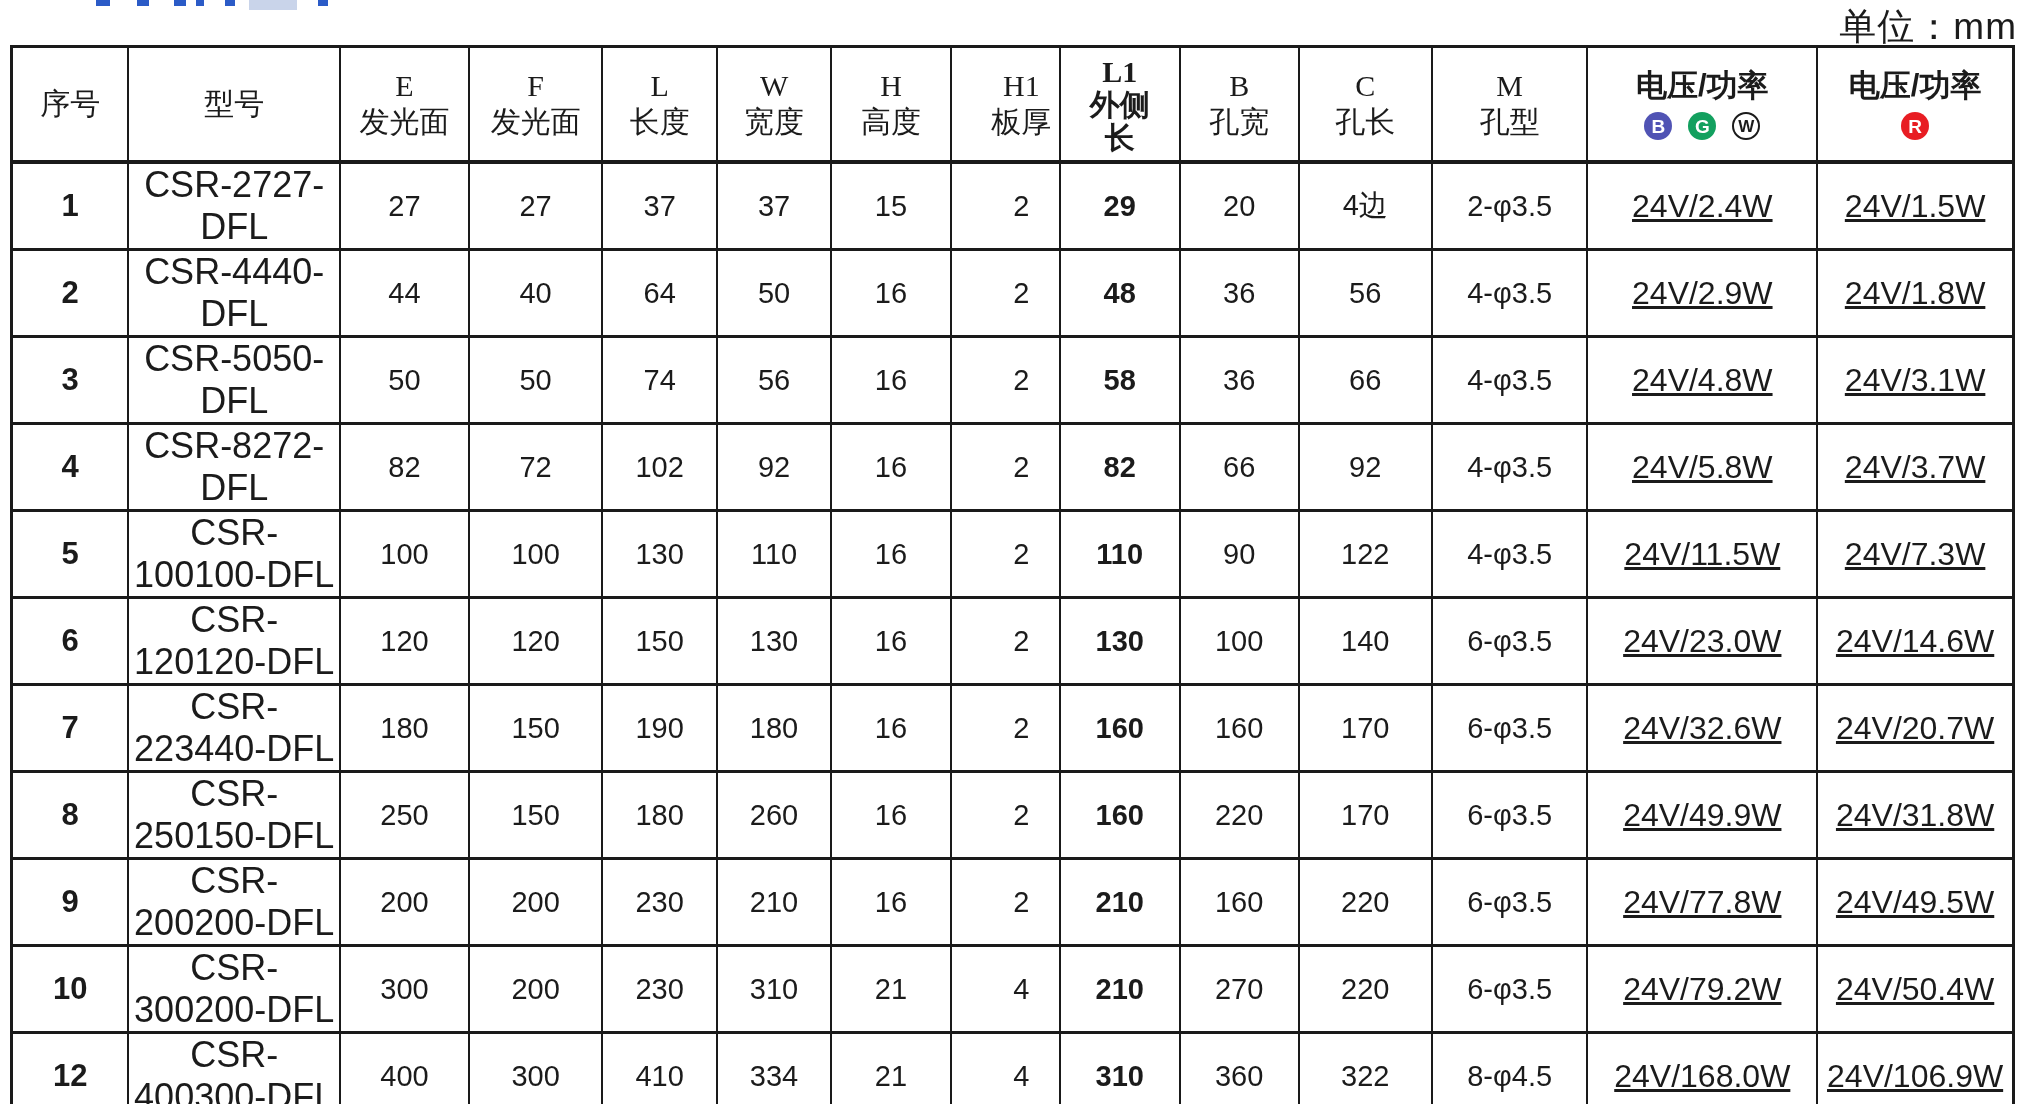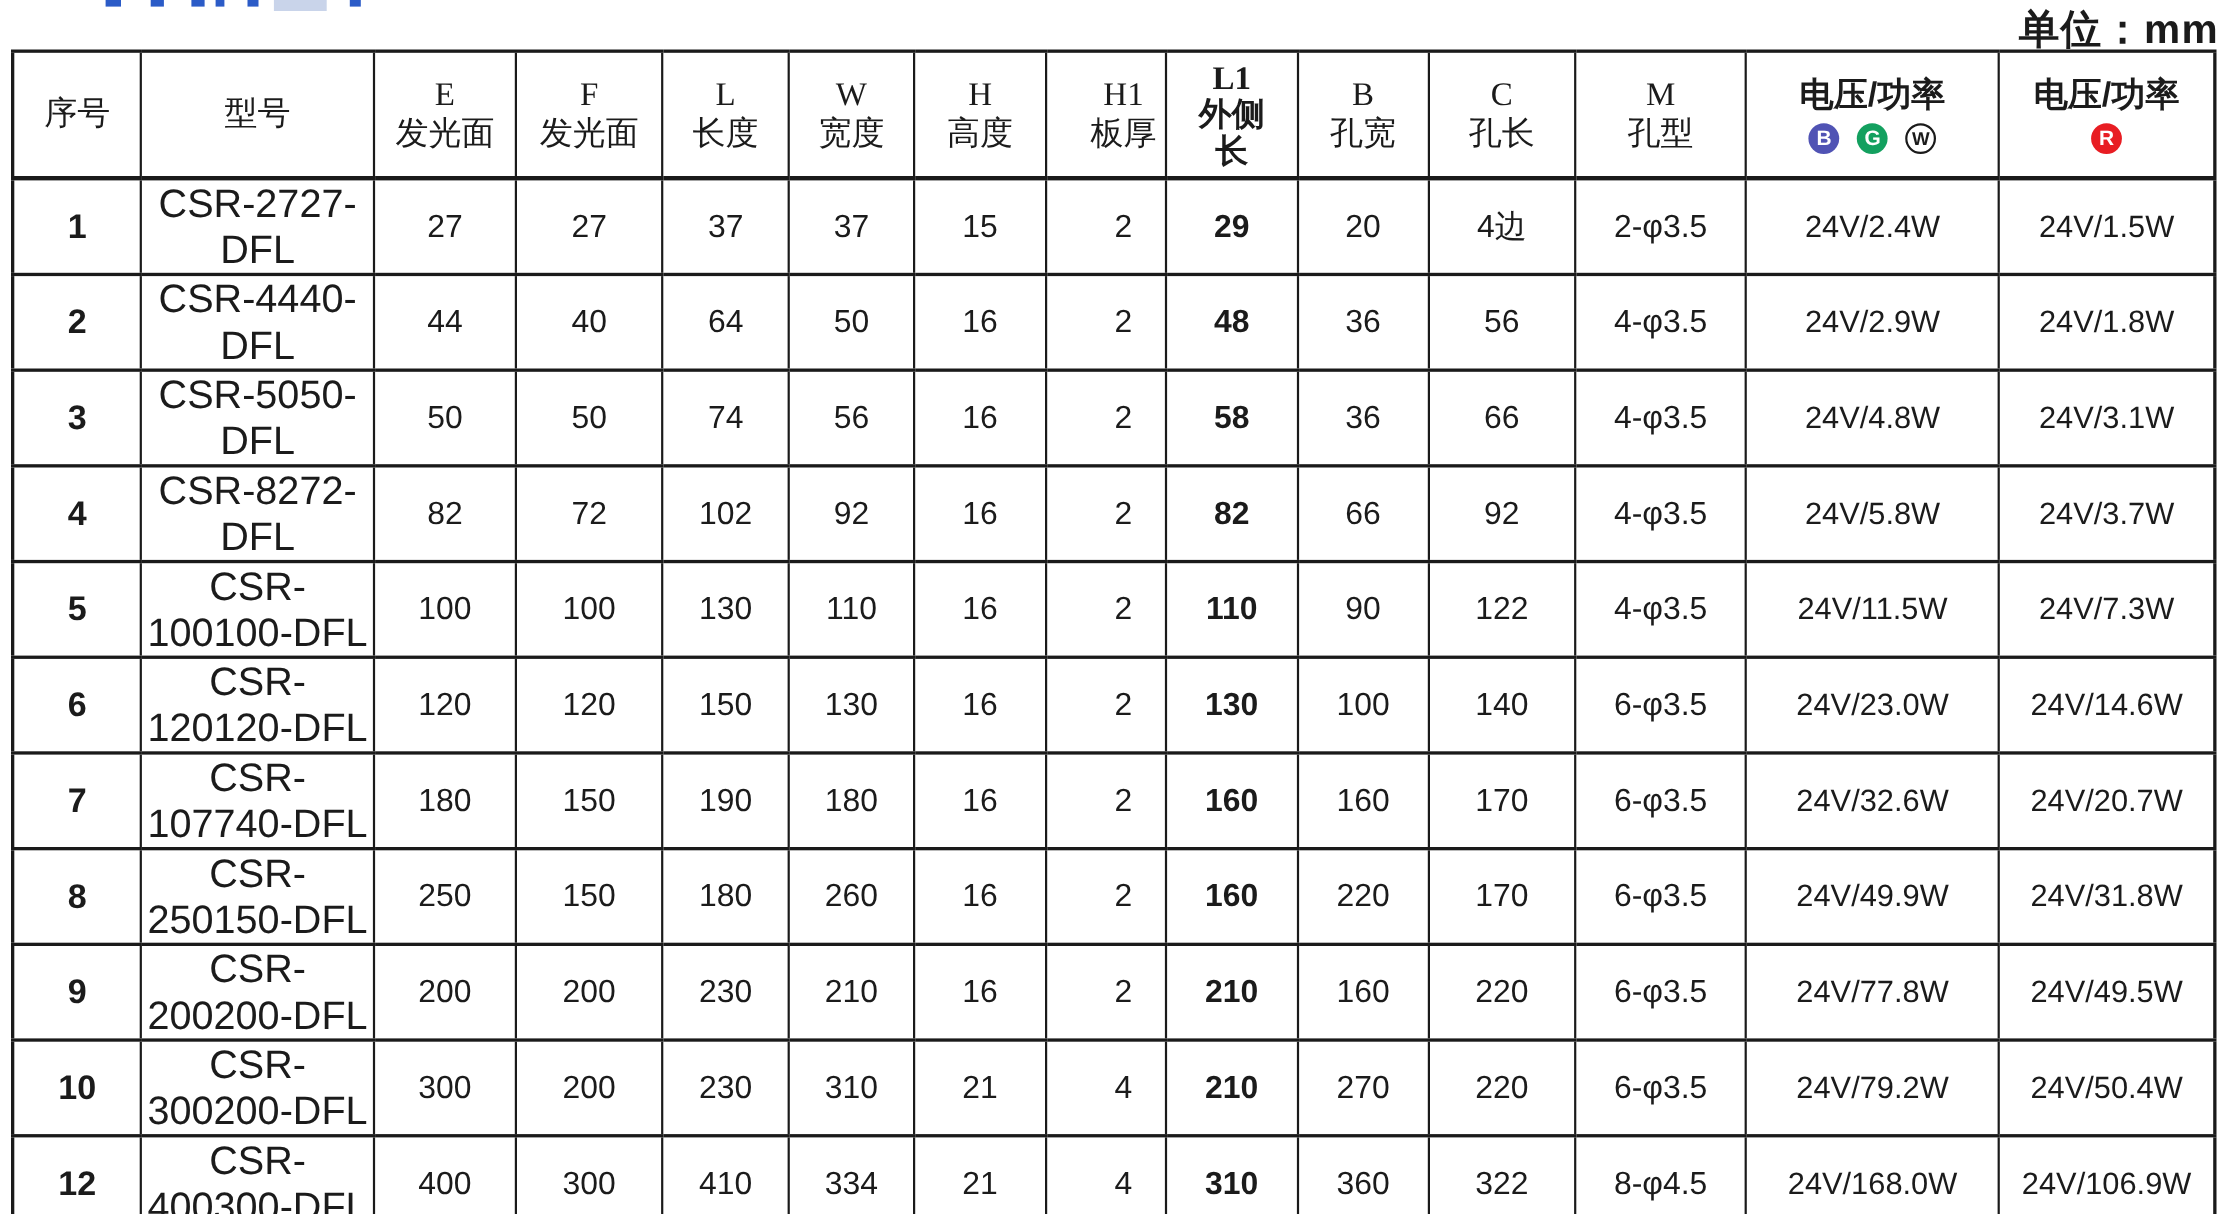--- a/index.html
+++ b/index.html
@@ -6,21 +6,21 @@
   body{
     width:2025px;height:1104px;position:relative;overflow:hidden;
     font-family:"Liberation Sans","DejaVu Sans",sans-serif;color:#1b1b1b;
   }
   
   .frag{position:absolute;top:0;height:6px;background:#2b5bc7;}
   .frag.light{background:#c9d4ea;height:10px;top:0;}
 
   .unit-note{
     position:absolute;top:2px;right:8px;
-    font-size:37px;font-weight:bold;letter-spacing:1px;
+    font-size:37px;font-weight:normal;letter-spacing:1px;
     font-family:"Liberation Sans","DejaVu Sans",sans-serif;
   }
 
   .table-wrap{position:absolute;left:10px;top:45px;width:2005px;}
   table{
     border-collapse:collapse;table-layout:fixed;width:100%;
     border:3px solid #1a1a1a;
   }
   th,td{
     border-left:2px solid #1a1a1a;border-right:2px solid #1a1a1a;
@@ -47,21 +47,21 @@
   }
   .badges{display:flex;justify-content:center;align-items:center;gap:16px;margin-top:8px;}
   .badge{
     display:inline-flex;justify-content:center;align-items:center;
     width:28px;height:28px;border-radius:50%;
     font-family:"Liberation Sans","DejaVu Sans",sans-serif;
     font-size:19px;font-weight:bold;line-height:1;box-sizing:border-box;
   }
   td.idx{font-weight:bold;font-size:31px;}
   td.model{font-size:36px;letter-spacing:0px;}
-  td.power{font-size:28px;}
+  td.power{font-size:32px;text-decoration:underline;}
 </style>
 </head>
 <body>
 
 <div class="frag" style="left:96px;width:14px;"></div>
 <div class="frag" style="left:137px;width:12px;"></div>
 <div class="frag" style="left:174px;width:12px;"></div>
 <div class="frag" style="left:196px;width:8px;"></div>
 <div class="frag" style="left:225px;width:10px;"></div>
 <div class="frag light" style="left:249px;width:48px;"></div>
@@ -244,21 +244,21 @@
           <td class="c7">2</td>
           <td class="c8">130</td>
           <td class="c9">100</td>
           <td class="c10">140</td>
           <td class="c11">6-φ3.5</td>
           <td class="c12 power">24V/23.0W</td>
           <td class="c13 power">24V/14.6W</td>
         </tr>
         <tr>
           <td class="c0 idx">7</td>
-          <td class="c1 model">CSR-107740-DFL</td>
+          <td class="c1 model">CSR-223440-DFL</td>
           <td class="c2">180</td>
           <td class="c3">150</td>
           <td class="c4">190</td>
           <td class="c5">180</td>
           <td class="c6">16</td>
           <td class="c7">2</td>
           <td class="c8">160</td>
           <td class="c9">160</td>
           <td class="c10">170</td>
           <td class="c11">6-φ3.5</td>

